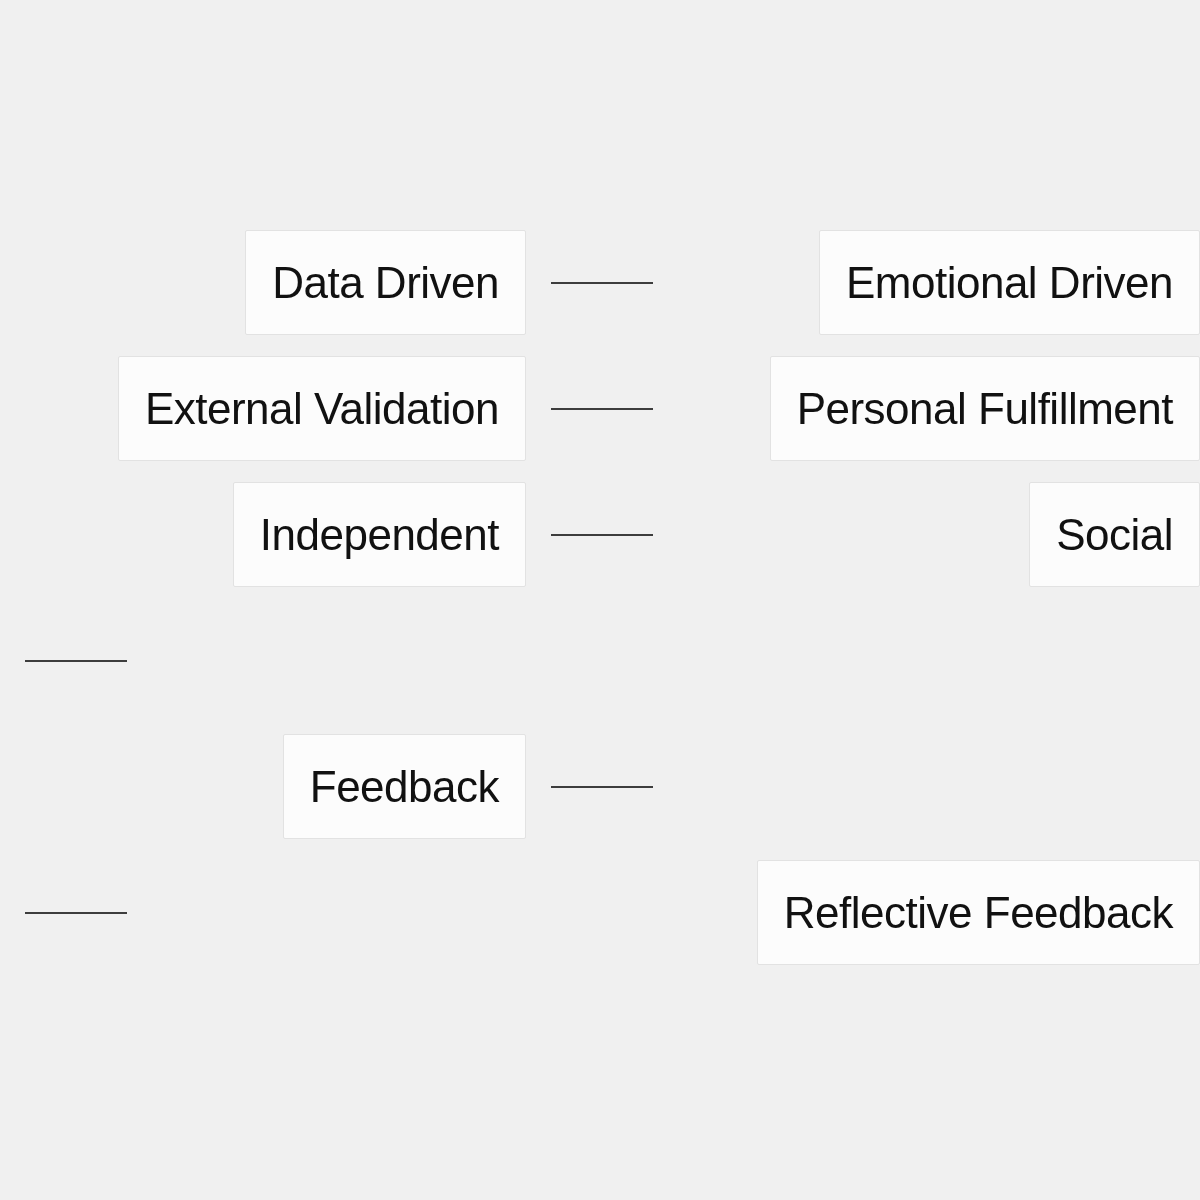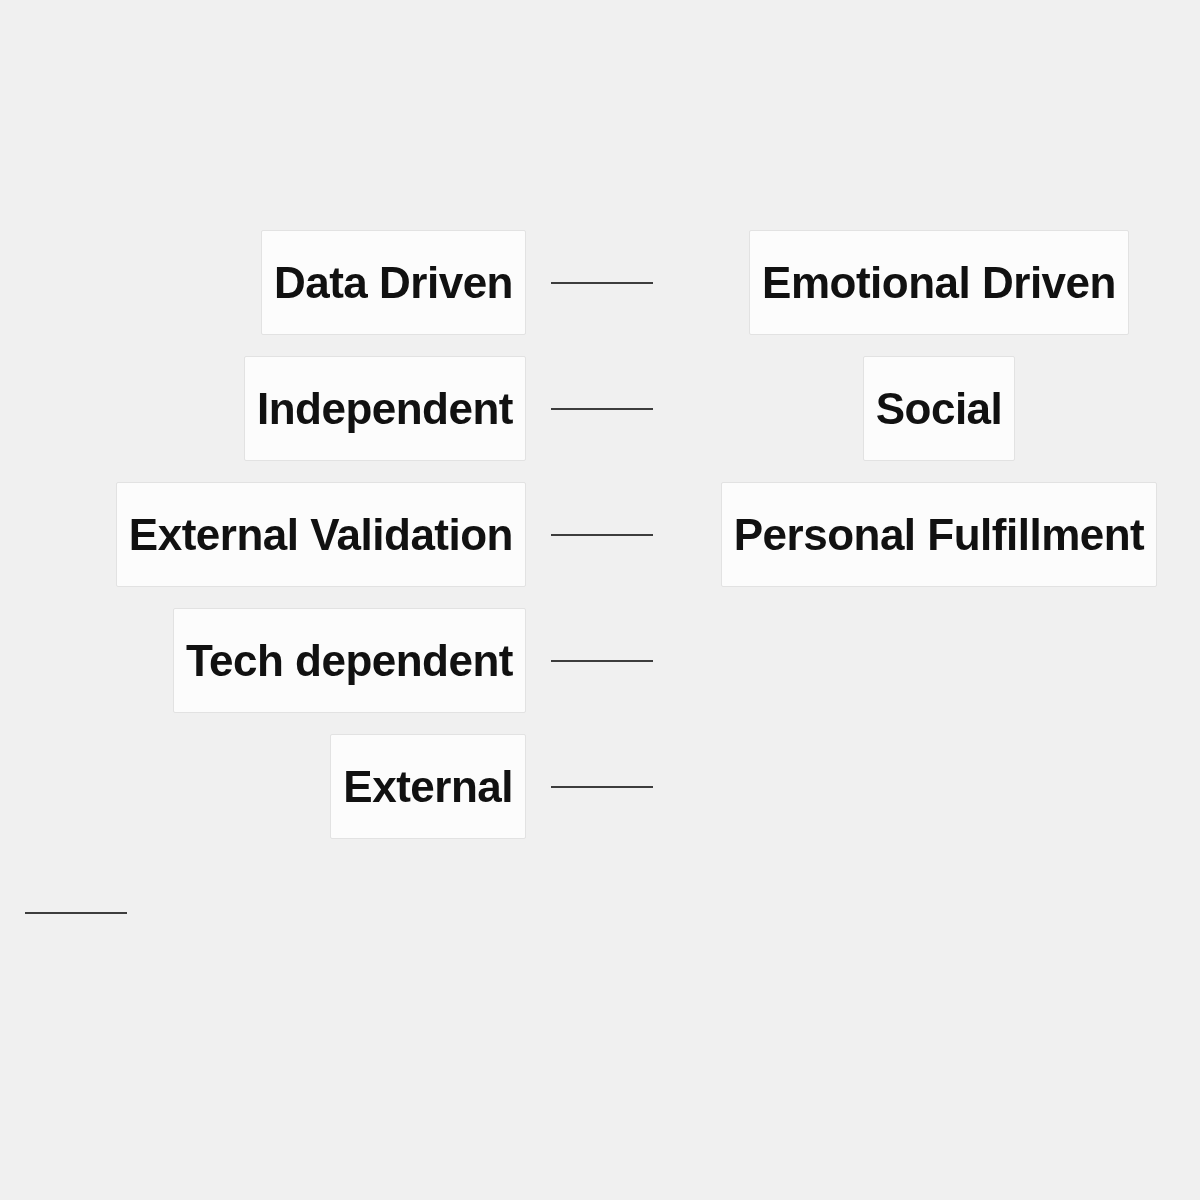--- a/index.html
+++ b/index.html
@@ -44,37 +44,36 @@
     align-items: center;
   }
   .line {
     width: 102px;
     height: 2px;
     background: var(--connector, #3d3d3d);
   }
   .zone-right {
     flex: 1;
     display: flex;
-    justify-content: center;
+    justify-content: flex-end;
   }
   .box {
     background: var(--box-bg, #fcfcfc);
     border: 1px solid var(--box-border, #e2e2e2);
     border-radius: 2px;
     height: 105px;
     box-sizing: border-box;
     display: flex;
     align-items: center;
-    padding: 0 12px;
+    padding: 0 26px;
     font-size: 44px;
     line-height: 1;
     color: var(--text, #111111);
     white-space: nowrap;
     letter-spacing: -0.5px;
-    font-weight: bold;
   }
 </style>
 </head>
 <body>
 
 <div class="canvas">
   <div class="rows">
 
     <div class="row">
       <div class="zone-left">
@@ -83,60 +82,60 @@
       <div class="zone-conn">
         <div class="line"></div>
       </div>
       <div class="zone-right">
         <div class="box">Emotional Driven</div>
       </div>
     </div>
 
     <div class="row">
       <div class="zone-left">
-        <div class="box">Independent</div>
-      </div>
-      <div class="zone-conn">
-        <div class="line"></div>
-      </div>
-      <div class="zone-right">
-        <div class="box">Social</div>
-      </div>
-    </div>
-
-    <div class="row">
-      <div class="zone-left">
         <div class="box">External Validation</div>
       </div>
       <div class="zone-conn">
         <div class="line"></div>
       </div>
       <div class="zone-right">
         <div class="box">Personal Fulfillment</div>
       </div>
     </div>
 
     <div class="row">
       <div class="zone-left">
-        <div class="box">Tech dependent</div>
+        <div class="box">Independent</div>
       </div>
+      <div class="zone-conn">
+        <div class="line"></div>
+      </div>
+      <div class="zone-right">
+        <div class="box">Social</div>
+      </div>
+    </div>
+
+    <div class="row">
       <div class="zone-conn">
         <div class="line"></div>
       </div>
     </div>
 
     <div class="row">
       <div class="zone-left">
-        <div class="box">External</div>
+        <div class="box">Feedback</div>
       </div>
       <div class="zone-conn">
         <div class="line"></div>
       </div>
     </div>
 
     <div class="row">
       <div class="zone-conn">
         <div class="line"></div>
       </div>
+      <div class="zone-right">
+        <div class="box">Reflective Feedback</div>
+      </div>
     </div>
 
   </div>
 </div>
 
 </body></html>

